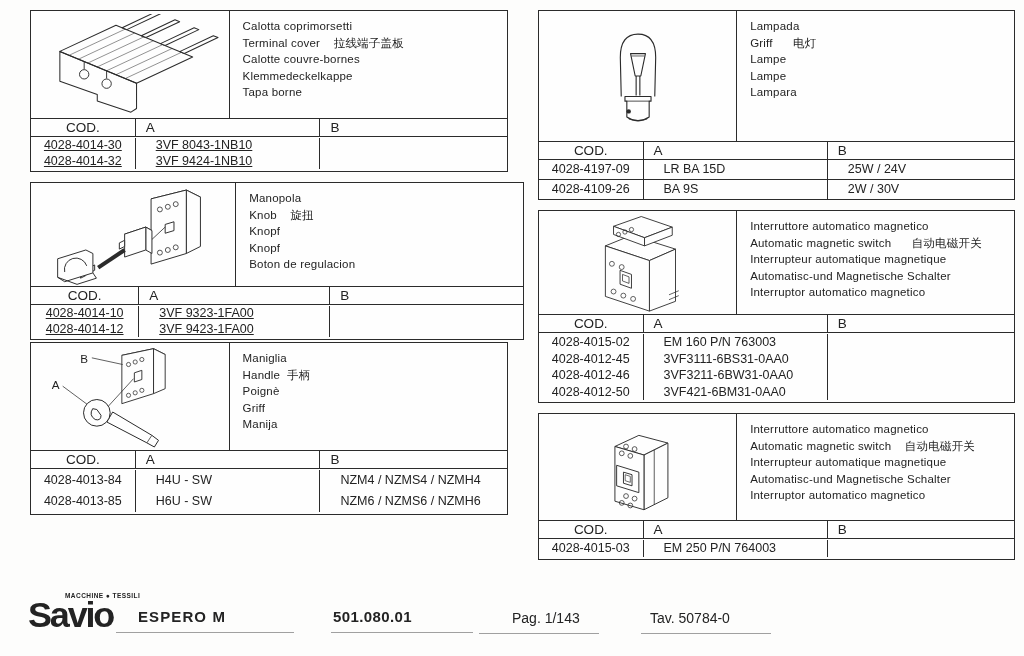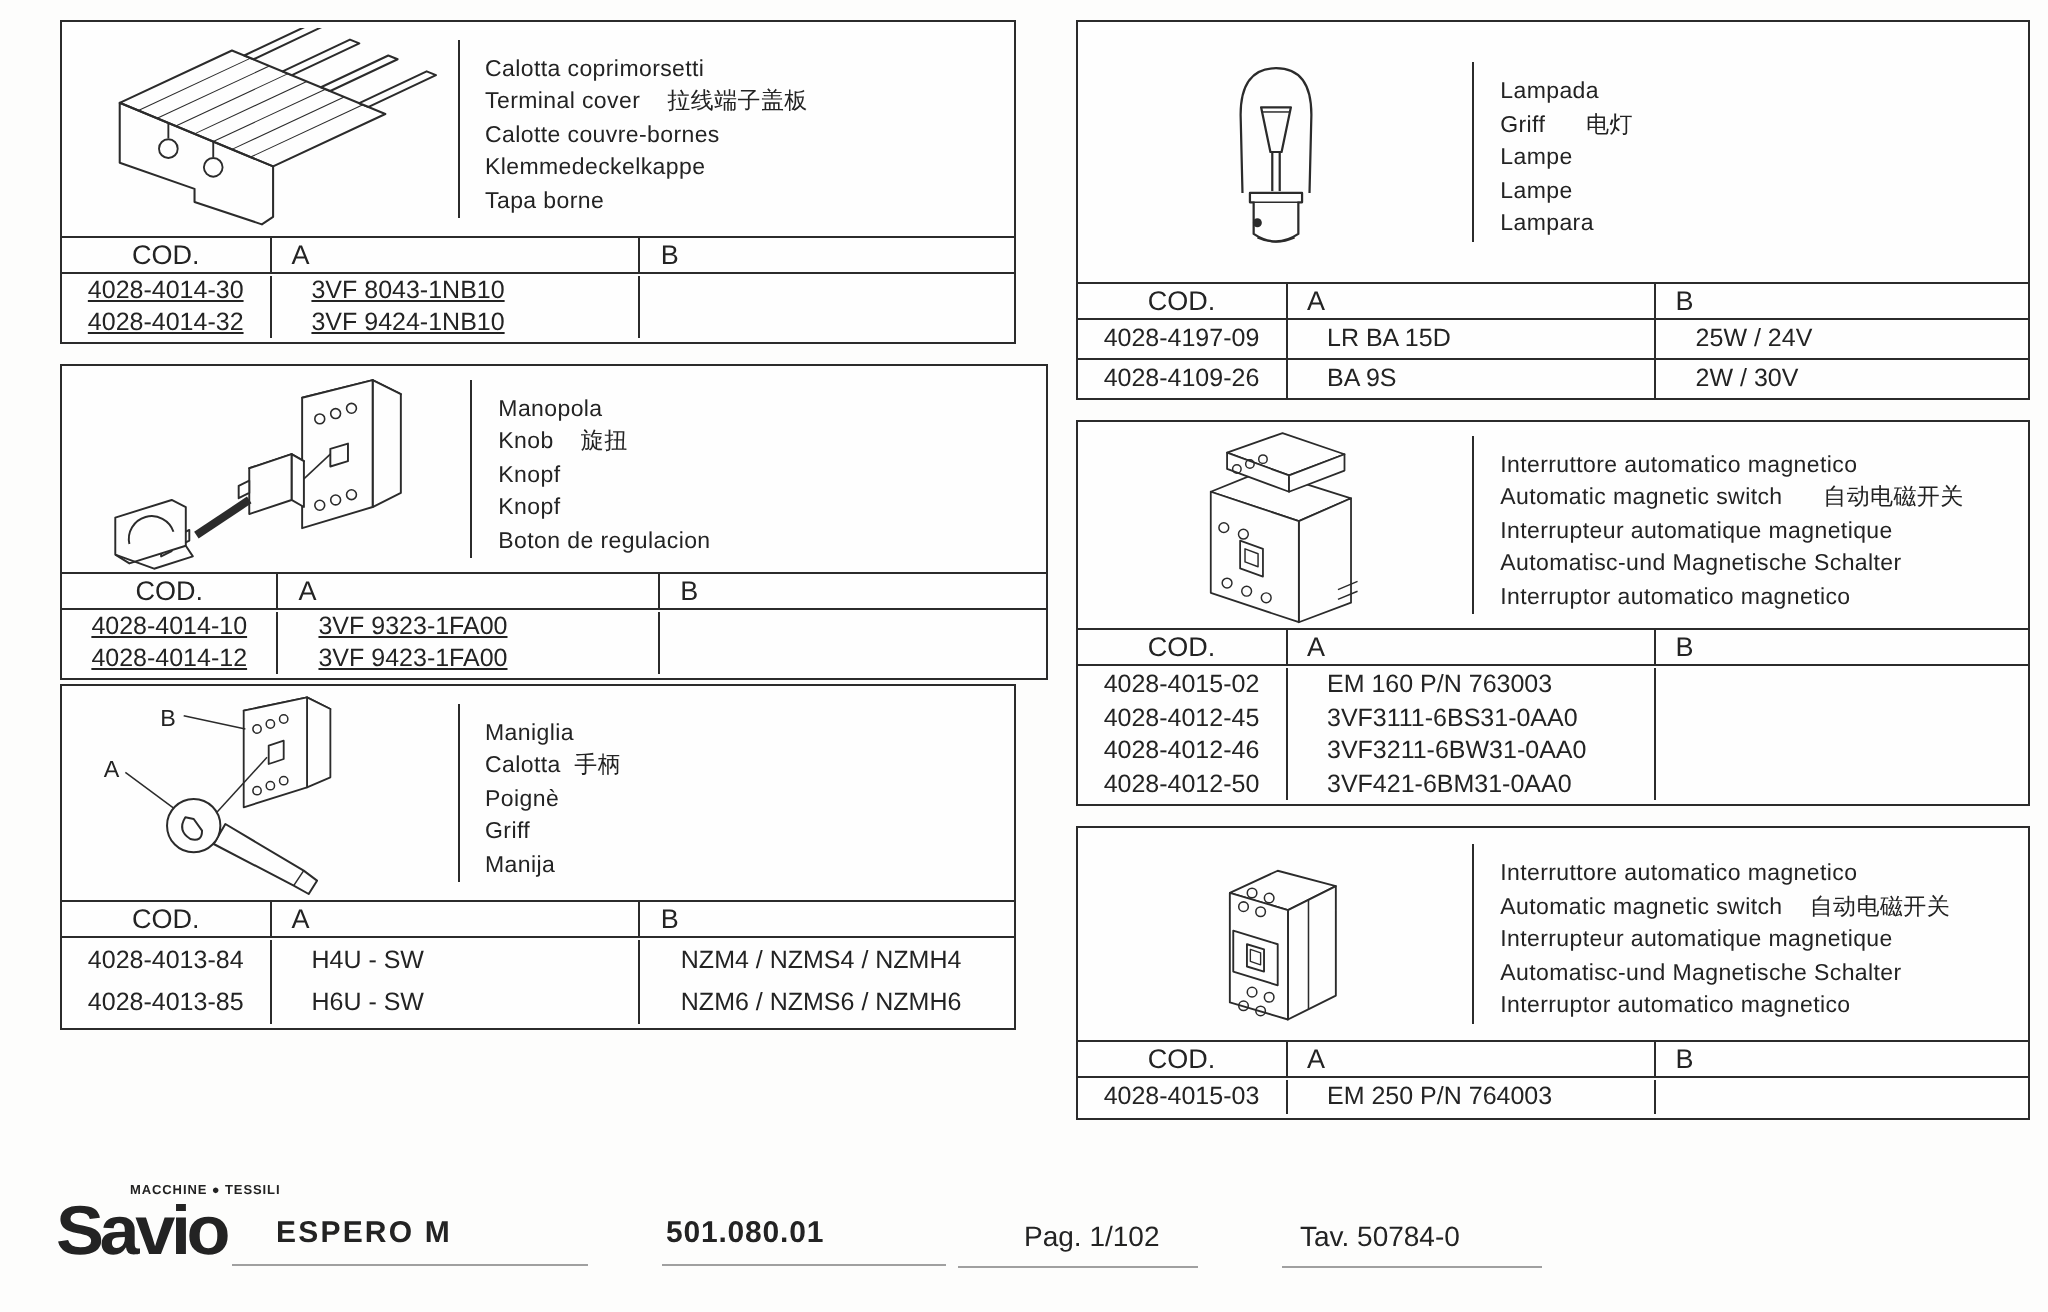--- a/index.html
+++ b/index.html
@@ -11,21 +11,21 @@
     color:#232323;
     overflow:hidden;
   }
   .panel {
     position:absolute;
     border:1.6px solid #2b2b2b;
     background:#fefefe;
     display:flex;
     flex-direction:column;
   }
-  .panel-top { flex:1; display:flex; min-height:0;align-items:center; }
+  .panel-top { flex:1; display:flex; min-height:0; }
   .img-cell {
     width:41.5%;
     display:flex;
     align-items:center;
     justify-content:center;
     overflow:hidden;
   }
   .desc-cell {
     flex:1;
     border-left:1.4px solid #2b2b2b;
@@ -246,21 +246,21 @@
         <g stroke="#2b2b2b" stroke-width="1.2" fill="#fefefe" stroke-linejoin="round">
           <path d="M80,96 L128,121 L137,126 L142,118 L134,112 L87,84 Z"></path>
           <circle cx="68" cy="85" r="16"></circle>
           <path d="M63,80 Q58,88 66,93 Q73,95 73,88 L68,81 Z" fill="none"></path>
           <path d="M128,121 L134,112" fill="none" stroke-width="0.9"></path>
         </g>
       </svg>
     </div>
     <div class="desc-cell">
       <div class="desc-line">Maniglia</div>
-      <div class="desc-line">Calotta  手柄</div>
+      <div class="desc-line">Handle  手柄</div>
       <div class="desc-line">Poignè</div>
       <div class="desc-line">Griff</div>
       <div class="desc-line">Manija</div>
     </div>
   </div>
   <div class="ptable">
     <div class="prow hdr">
       <div class="c-cod">COD.</div>
       <div class="c-a">A</div>
       <div class="c-b">B</div>
@@ -440,18 +440,18 @@
     </div>
   </div>
 </div>
 
 <div class="logo">
   <div class="logo-tagline">MACCHINE ● TESSILI</div>
   <div class="logo-brand">Savio</div>
 </div>
 <div class="f-model">ESPERO M</div>
 <div class="f-code">501.080.01</div>
-<div class="f-page">Pag. 1/102</div>
+<div class="f-page">Pag. 1/143</div>
 <div class="f-tav">Tav. 50784-0</div>
 <div class="scanline" id="u1"></div>
 <div class="scanline" id="u2"></div>
 <div class="scanline" id="u3"></div>
 <div class="scanline" id="u4"></div>
 
 </body></html>

